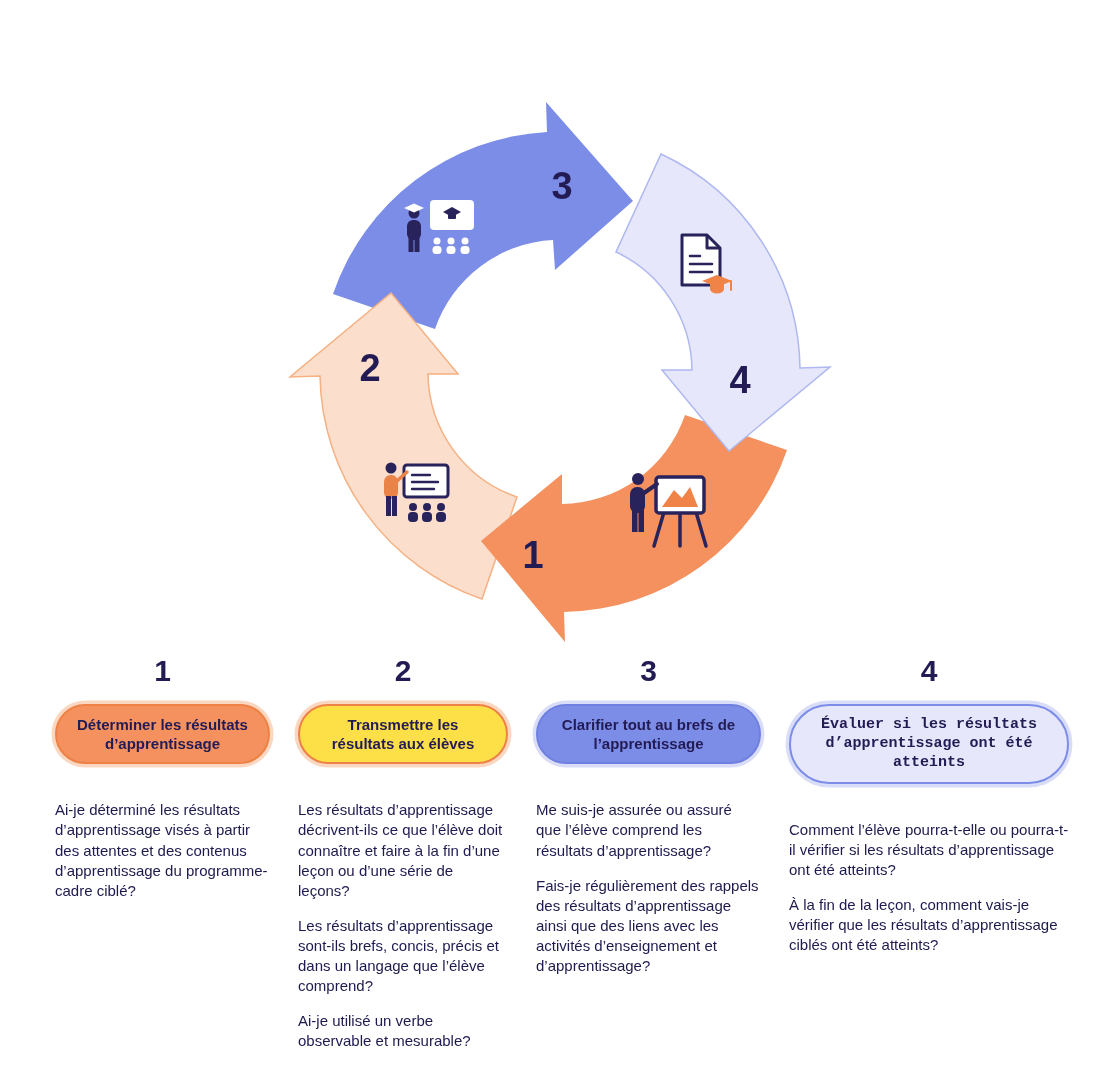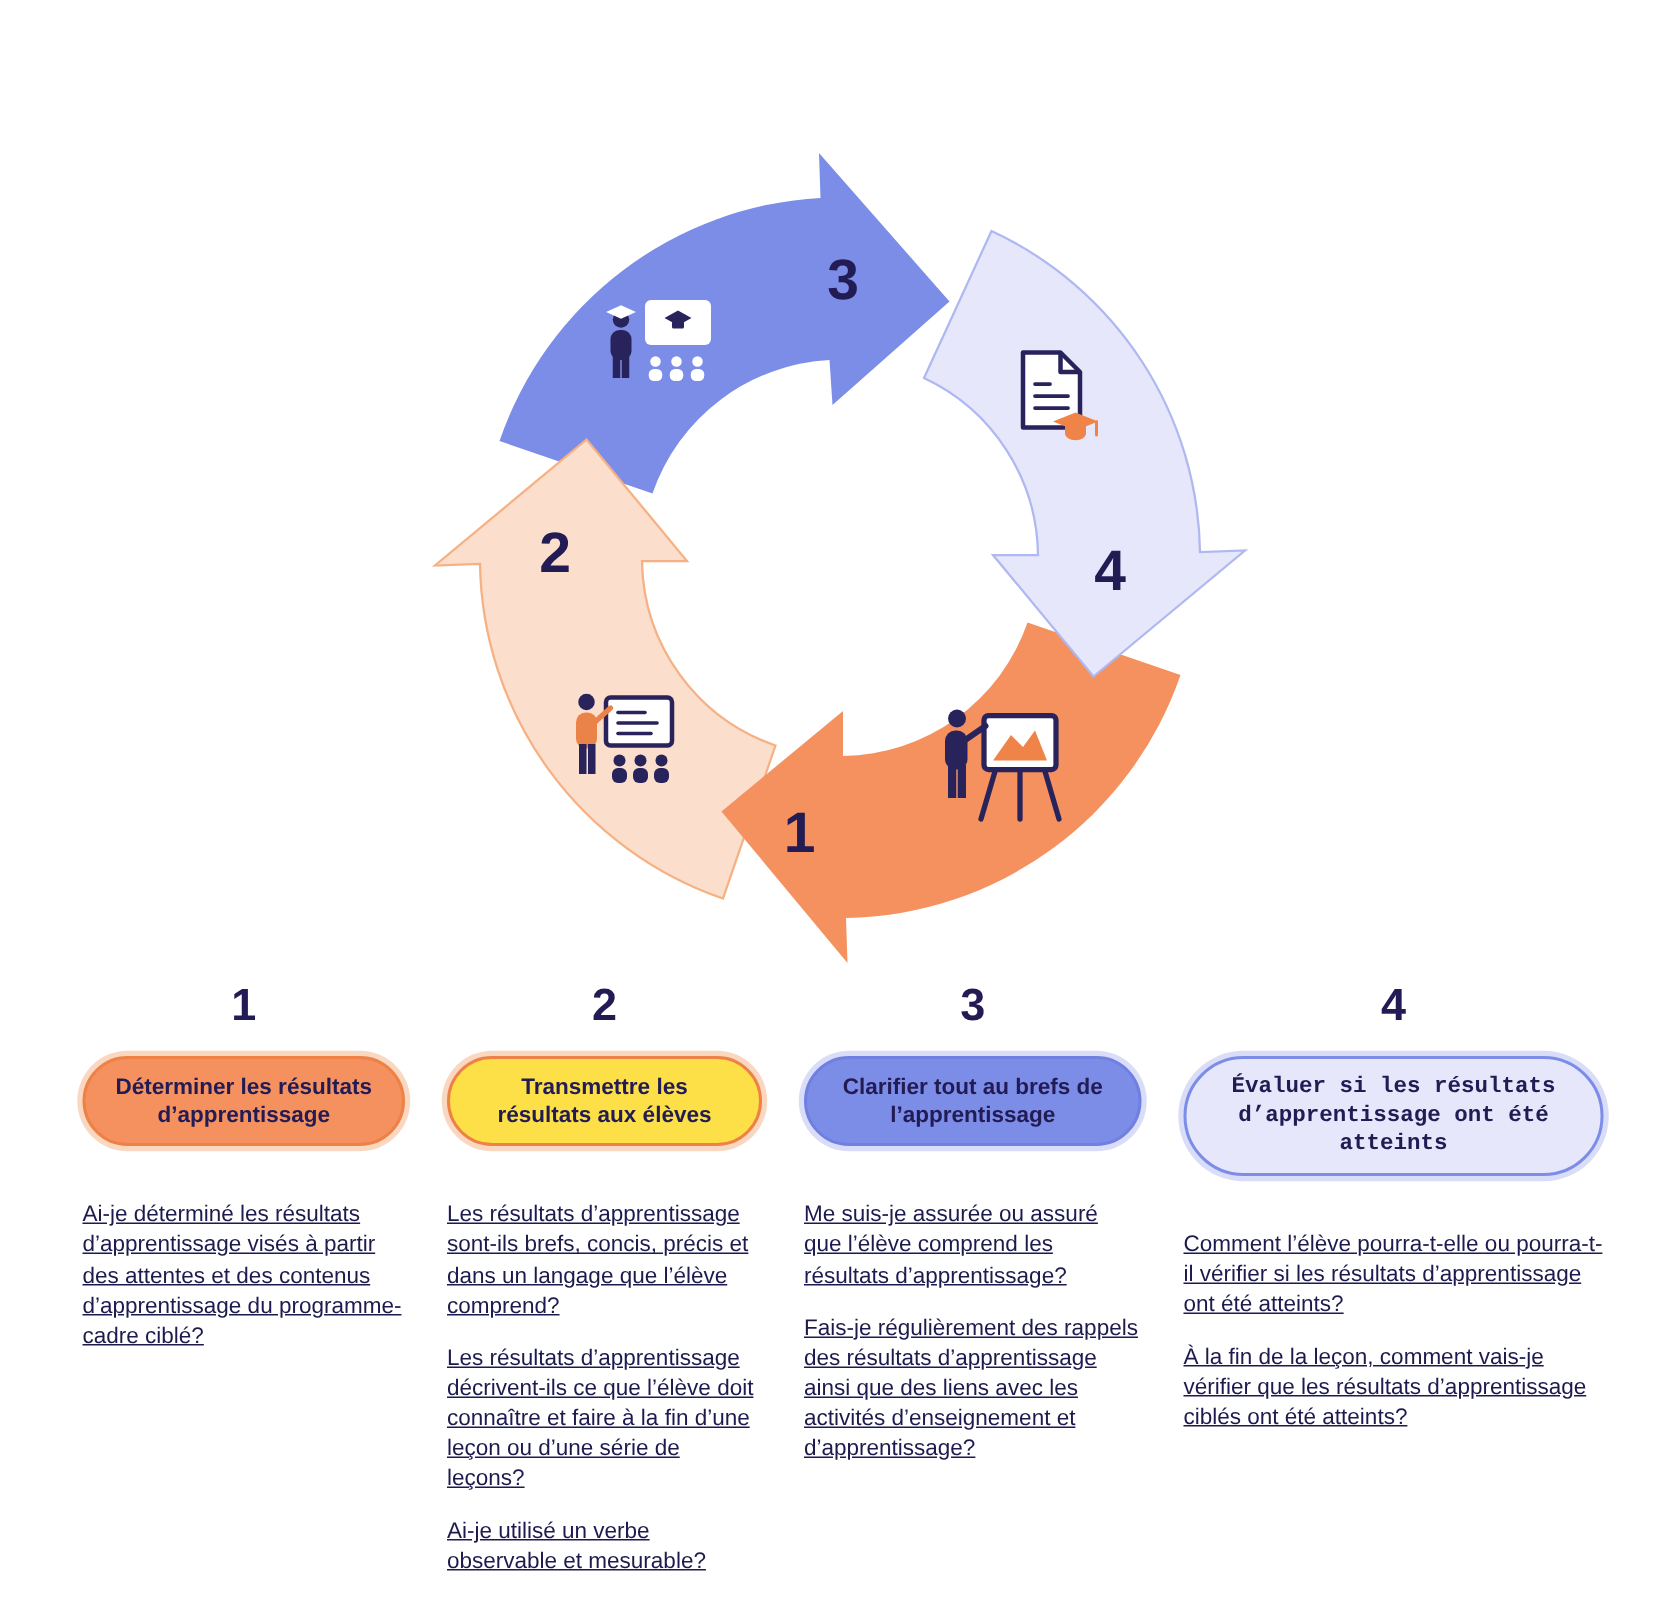--- a/index.html
+++ b/index.html
@@ -37,21 +37,20 @@
   }
   .pill-1 { background: #F4915E; border: 2.5px solid #ED8146; box-shadow: 0 0 0 3.5px #FAD7C0; }
   .pill-2 { background: #fde047; border: 2.5px solid #ED8146; box-shadow: 0 0 0 3.5px #FAD7C0; text-align: center; }
   .pill-3 { background: #7C8DE8; border: 2.5px solid #7080E0; box-shadow: 0 0 0 3.5px #DADDF8; }
   .pill-4 { background: #E6E7FA; border: 2.5px solid #7C8DE8; box-shadow: 0 0 0 3.5px #DADDF8; font-family: Liberation Mono, monospace; }
   .col p {
     font-size: 15px;
     line-height: 1.34;
     color: #1D1A4E;
     margin-bottom: 15px;
-    text-decoration: underline;
   }
 </style>
 </head>
 <body>
 
 <div class="page">
 
   <svg class="cycle-svg" width="1117" height="648" viewBox="0 0 1117 648" aria-hidden="true">
 
     <path d="M333,294 A240,240 0 0 1 547,132 L546,102 L633,201 L555,270 L553,240 A132,132 0 0 0 435,329 Z" fill="#7C8DE8"></path>
@@ -135,22 +134,22 @@
         <span class="pill pill-1">Déterminer les résultats d’apprentissage</span>
       </div>
       <p>Ai-je déterminé les résultats d’apprentissage visés à partir des attentes et des contenus d’apprentissage du programme-cadre ciblé?</p>
     </div>
 
     <div class="col">
       <div class="col-number">2</div>
       <div class="pill-wrap">
         <span class="pill pill-2">Transmettre les résultats aux élèves</span>
       </div>
+      <p>Les résultats d’apprentissage décrivent-ils ce que l’élève doit connaître et faire à la fin d’une leçon ou d’une série de leçons?</p>
       <p>Les résultats d’apprentissage sont-ils brefs, concis, précis et dans un langage que l’élève comprend?</p>
-      <p>Les résultats d’apprentissage décrivent-ils ce que l’élève doit connaître et faire à la fin d’une leçon ou d’une série de leçons?</p>
       <p>Ai-je utilisé un verbe observable et mesurable?</p>
     </div>
 
     <div class="col">
       <div class="col-number">3</div>
       <div class="pill-wrap">
         <span class="pill pill-3">Clarifier tout au brefs de l’apprentissage</span>
       </div>
       <p>Me suis-je assurée ou assuré que l’élève comprend les résultats d’apprentissage?</p>
       <p>Fais-je régulièrement des rappels des résultats d’apprentissage ainsi que des liens avec les activités d’enseignement et d’apprentissage?</p>

